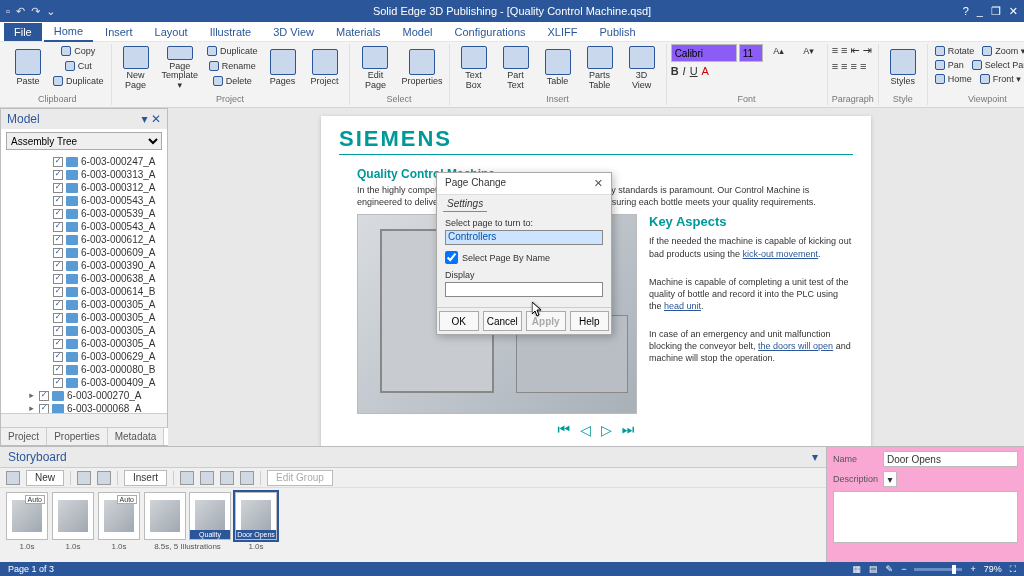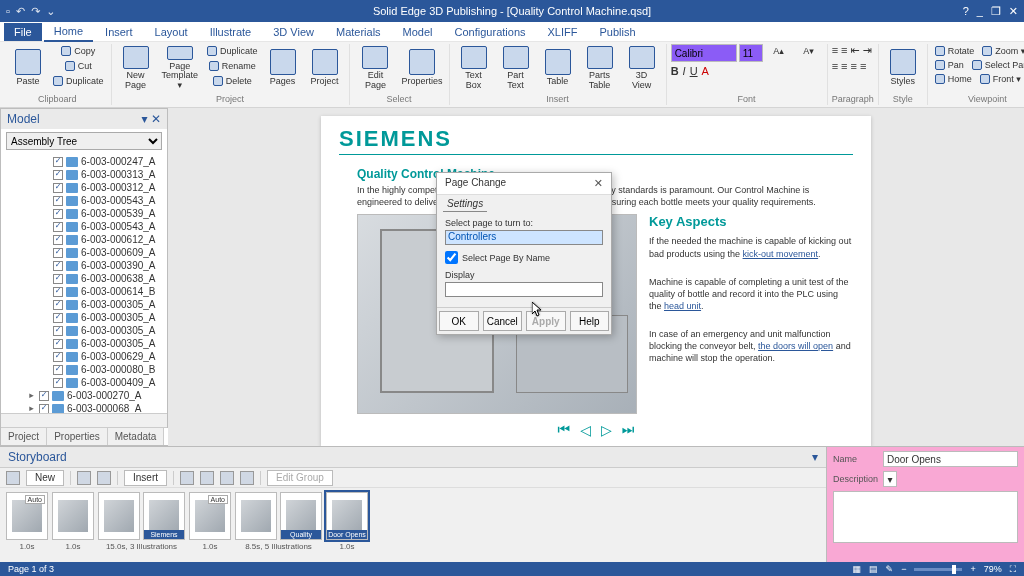--- a/index.html
+++ b/index.html
@@ -536,32 +536,20 @@
           </div>
           <div class="thumb-meta">1.0s</div>
         </div>
         <div class="thumb-group">
           <div class="thumb">
             <div class="ti"></div>
           </div>
           <div class="thumb-meta">1.0s</div>
         </div>
         <div class="thumb-group">
-          <div class="thumb-row">
-            <div class="thumb">
-              <div class="ti"></div>
-            </div>
-            <div class="thumb">
-              <div class="ti"></div>
-              <div class="cap">Siemens</div>
-            </div>
-          </div>
-          <div class="thumb-meta">15.0s, 3 Illustrations</div>
-        </div>
-        <div class="thumb-group">
           <div class="thumb auto">
             <div class="ti"></div>
           </div>
           <div class="thumb-meta">1.0s</div>
         </div>
         <div class="thumb-group">
           <div class="thumb-row">
             <div class="thumb">
               <div class="ti"></div>
             </div>

